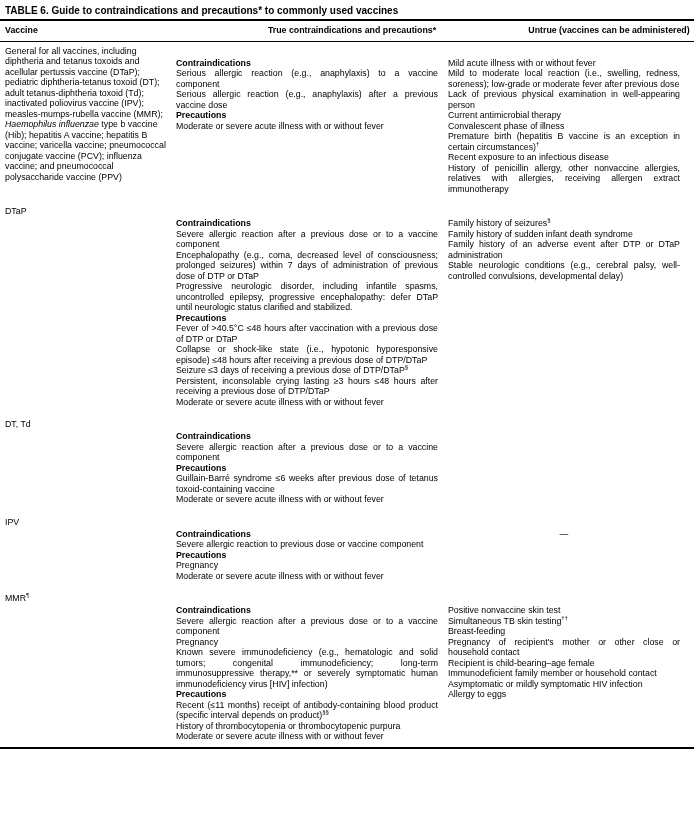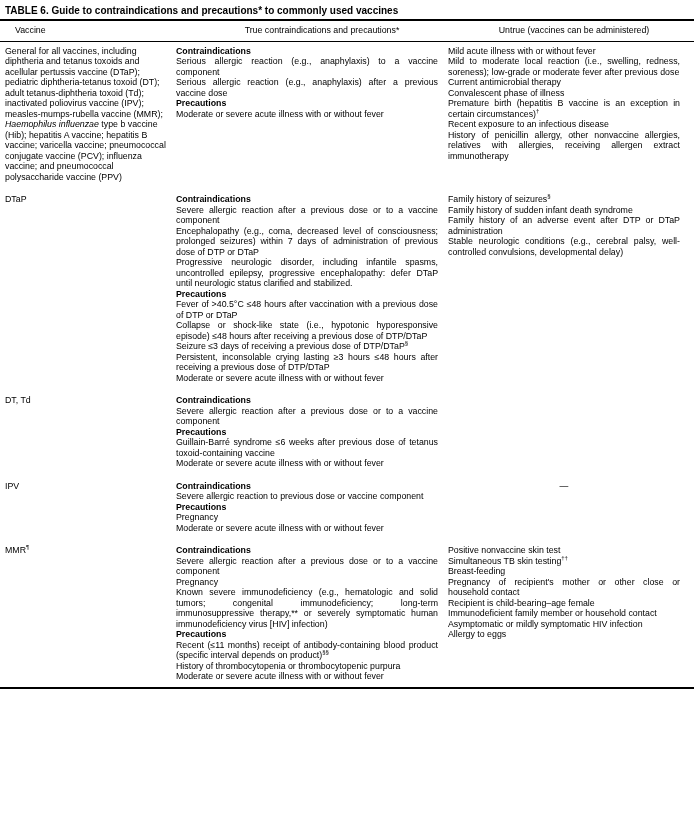--- a/index.html
+++ b/index.html
@@ -12,34 +12,34 @@
   .page { width: 694px; }
   .title {
     font-weight: 700; font-size: 10px;
     padding: 5px 6px 3px 5px; white-space: nowrap;
   }
   .rule { width: 100%; }
   .rule.thick { height: 2px; background: #000; }
   .rule.thin { height: 1px; background: #000; }
   .thead {
     display: grid; grid-template-columns: 171px 272px 1fr;
-    padding: 4px 4px 5px 15px;
-    font-weight: 400; font-size: 8.8px; line-height: 10.5px;
+    padding: 4px 4px 5px 5px;
+    font-weight: 700; font-size: 8.8px; line-height: 10.5px; gap: 40px;
   }
   .th-center { text-align: center; }
   .tbody { padding: 4px 4px 0 5px; }
   .trow {
     display: grid; grid-template-columns: 171px 272px 1fr;
   }
   .trow + .trow { margin-top: 12px; }
   .cell { font-size: 8.8px; line-height: 10.5px; padding-right: 10px; }
   .cell.vaccine { padding-right: 6px; }
   .cell.mid .p, .cell.right .p { text-align: justify; }
   .p { margin-top: 0; }
-  .p:first-child { margin-top: 0; }
+  .p:first-child { margin-top: 12px; }
   .p.h { font-weight: 700; }
   .p.h + .p { margin-top: 0; }
   .p.c { text-align: center !important; }
   .it { font-style: italic; }
   sup { font-size: 6px; line-height: 0; vertical-align: super; }
   .bottom-rule { margin-top: 5px; }
 </style>
 </head>
 <body>
 
@@ -58,20 +58,21 @@
         <div class="cell mid">
           <div class="p h">Contraindications</div>
           <div class="p">Serious allergic reaction (e.g., anaphylaxis) to a vaccine component</div>
           <div class="p">Serious allergic reaction (e.g., anaphylaxis) after a previous vaccine dose</div>
           <div class="p h">Precautions</div>
           <div class="p">Moderate or severe acute illness with or without fever</div>
         </div>
         <div class="cell right">
           <div class="p">Mild acute illness with or without fever</div>
           <div class="p">Mild to moderate local reaction (i.e., swelling, redness, soreness); low-grade or moderate fever after previous dose</div>
+          <div class="p">Lack of previous physical examination in well-appearing person</div>
           <div class="p">Current antimicrobial therapy</div>
           <div class="p">Convalescent phase of illness</div>
           <div class="p">Premature birth (hepatitis B vaccine is an exception in certain circumstances)<sup>†</sup></div>
           <div class="p">Recent exposure to an infectious disease</div>
           <div class="p">History of penicillin allergy, other nonvaccine allergies, relatives with allergies, receiving allergen extract immunotherapy</div>
         </div>
       </div>
       <div class="trow">
         <div class="cell vaccine"><span>DTaP</span></div>
         <div class="cell mid">

